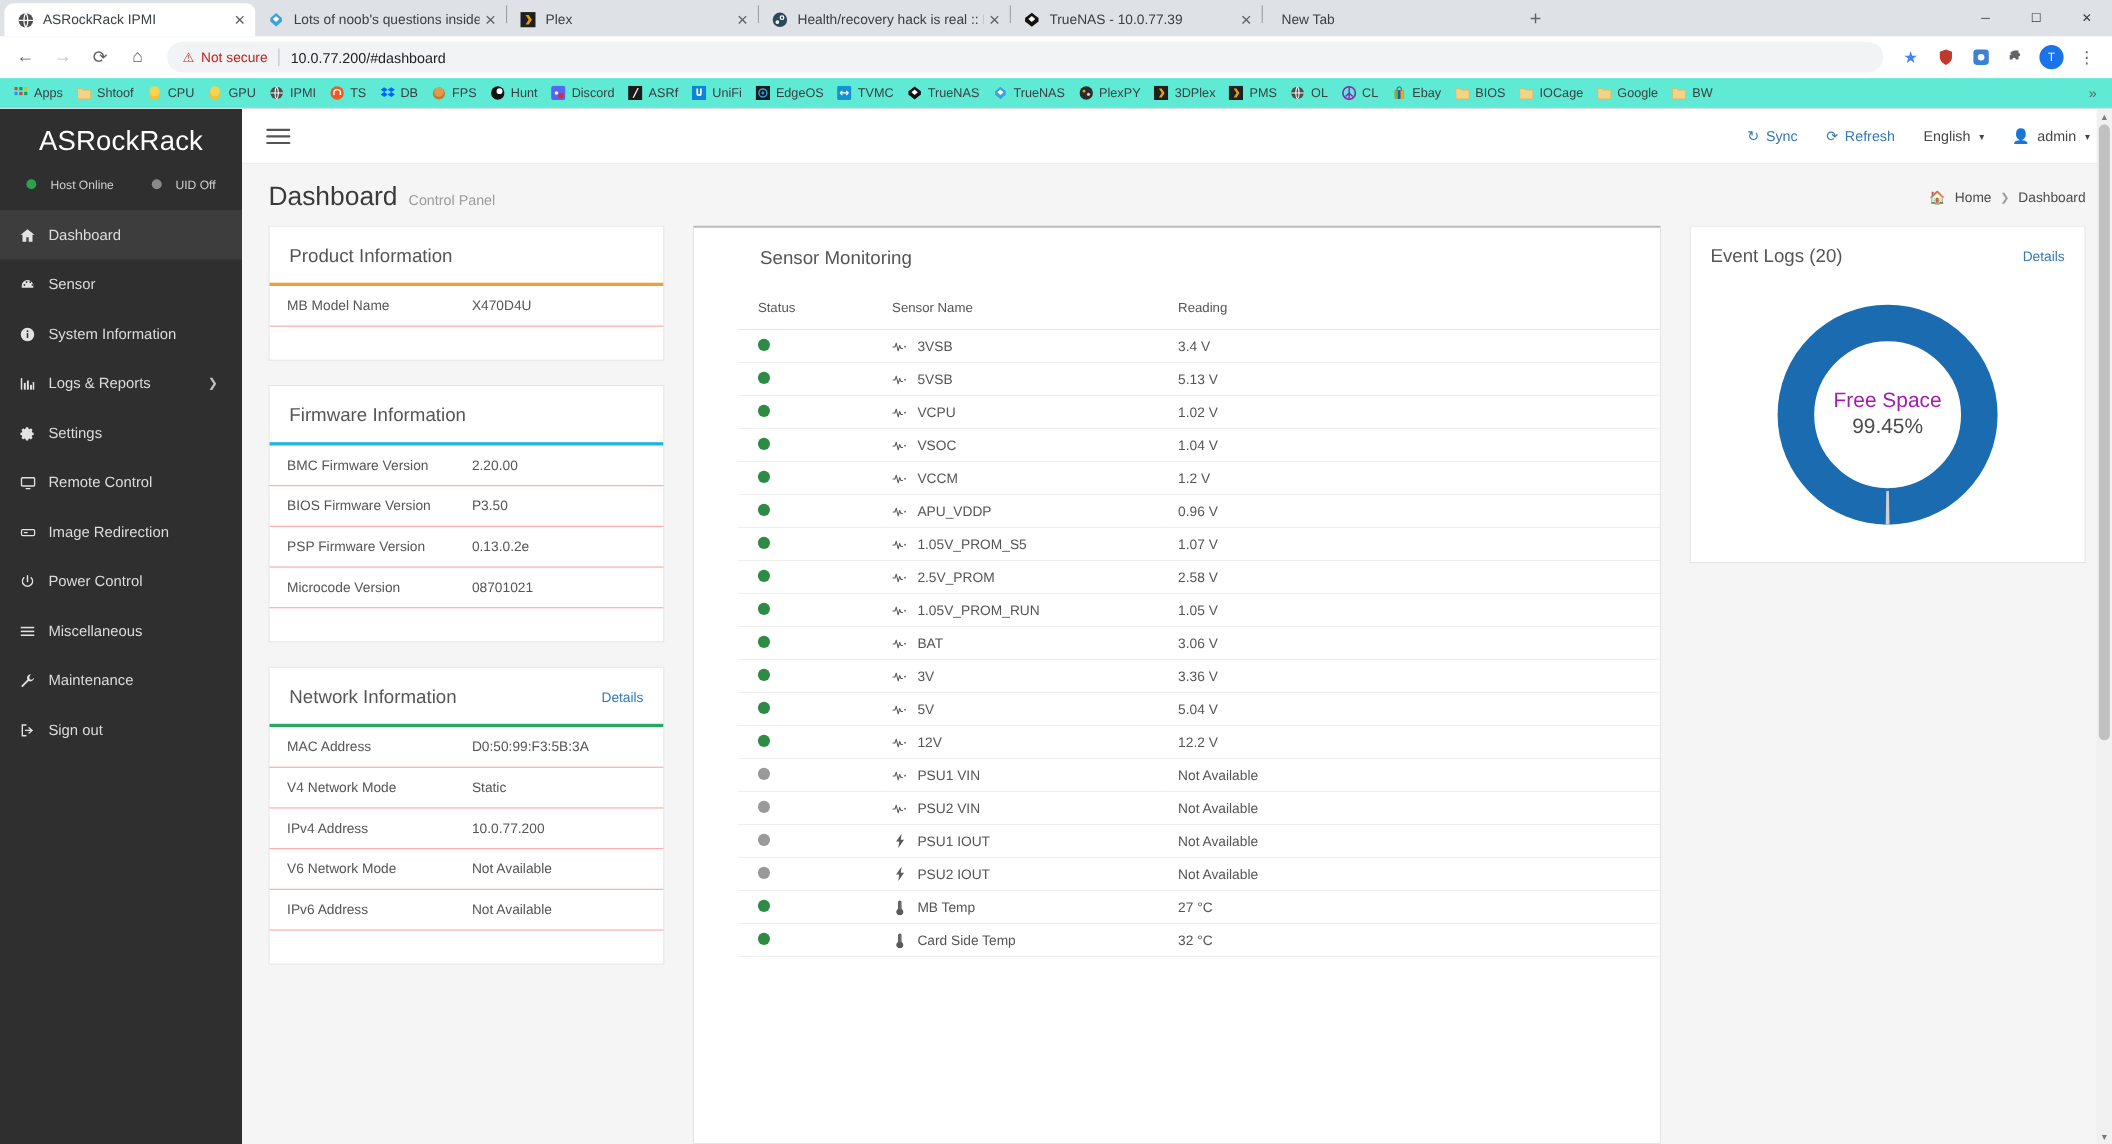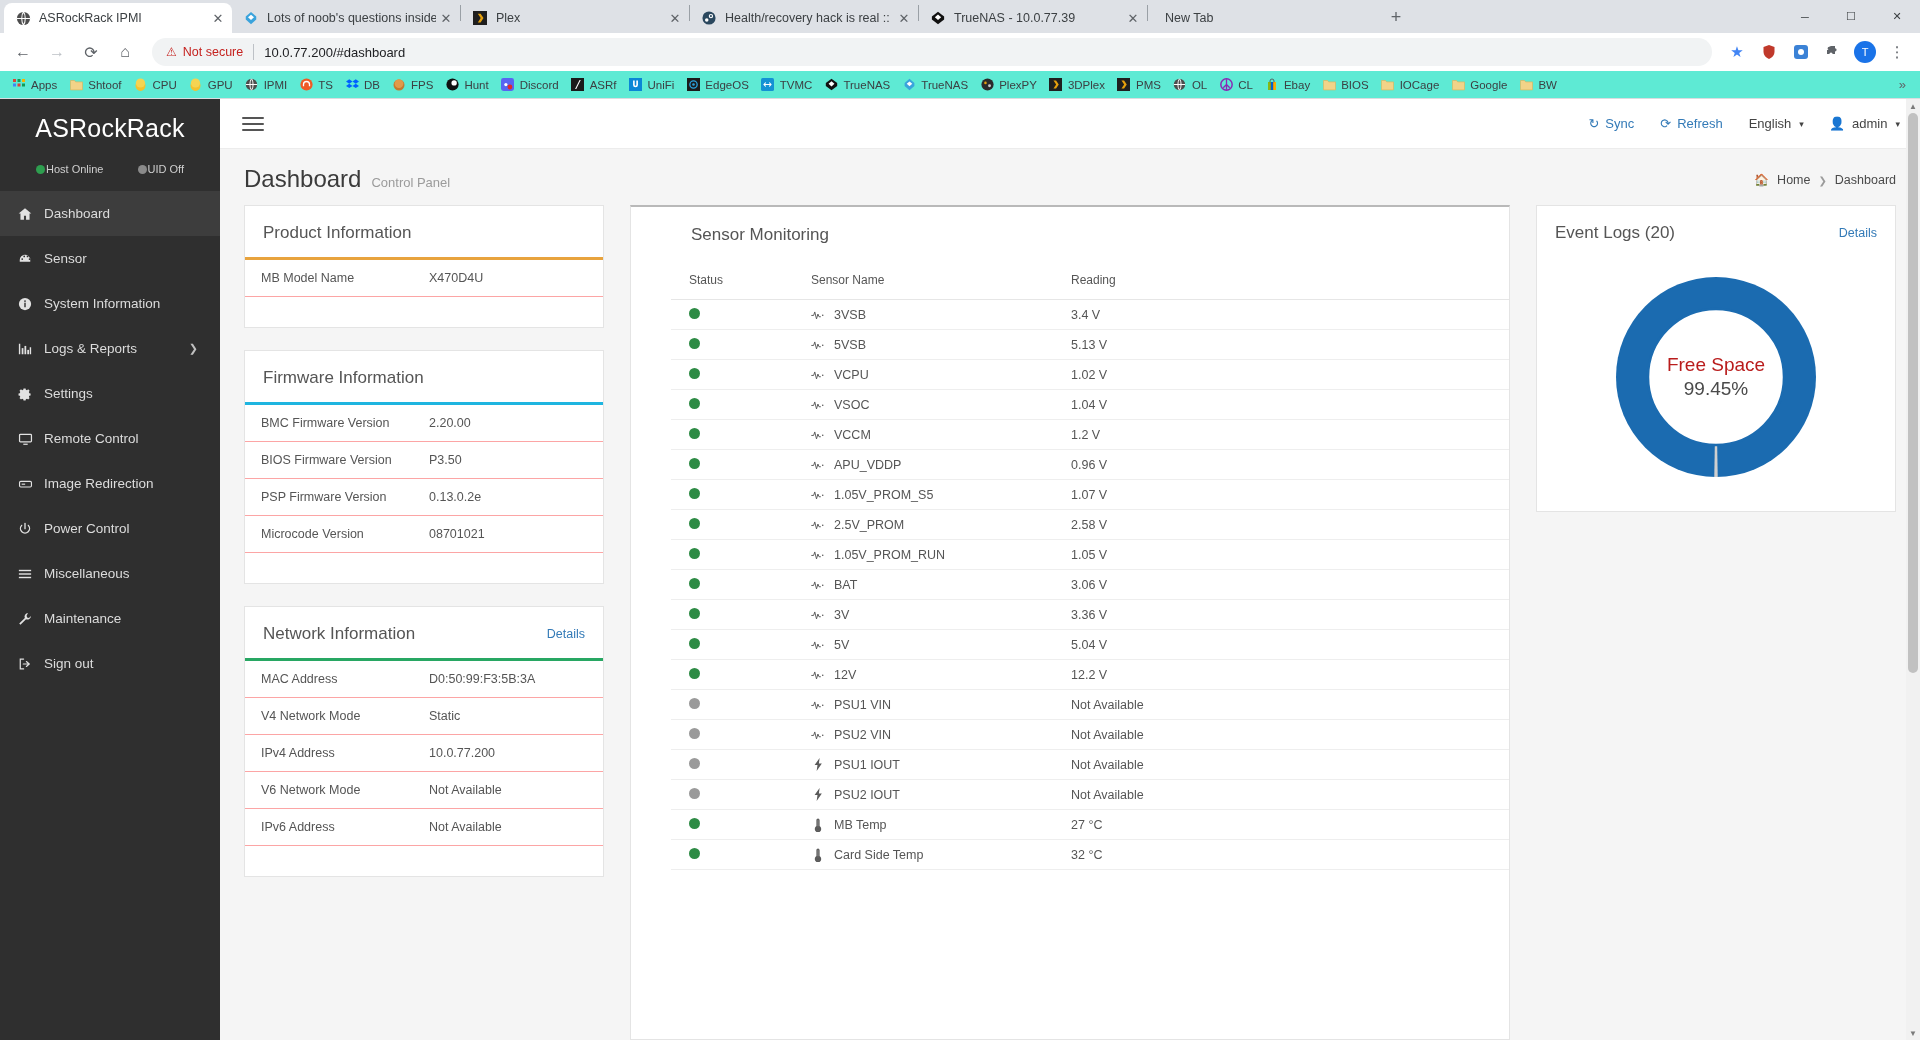--- a/index.html
+++ b/index.html
@@ -66,21 +66,21 @@
 
   
   .page { flex: 1; display: flex; background: #f5f5f5; position: relative; overflow: hidden; }
 
   
   .sidebar { width: 220px; background: #2f2f2f; flex: 0 0 220px; color: #d6d6d6; }
   .brand { height: 58px; display: flex; align-items: center; justify-content: center;
       font-size: 25px; color: #ffffff; font-weight: 400; letter-spacing: .2px; }
   .statusrow { display: flex; align-items: center; justify-content: center; gap: 34px;
       padding: 6px 0 14px; font-size: 11px; color: #cfcfcf; }
-  .statusrow .s { display:flex; align-items:center; gap:1px; }
+  .statusrow .s { display:flex; align-items:flex-start; gap:13px; }
   .dot { width: 9px; height: 9px; border-radius: 50%; display:inline-block; }
   .dot.green { background: #2e9e4f; }
   .dot.grey { background: #8a8a8a; }
 
   .navlist { margin-top: 2px; }
   .navitem { height: 45px; display: flex; align-items: center; padding: 0 0 0 18px;
       font-size: 13.5px; color: #dcdcdc; position: relative; }
   .navitem.active { background: #3d3d3d; }
   .navitem .nicon { width: 26px; flex: 0 0 26px; display: flex; align-items: center;
       font-size: 14px; color: #e2e2e2; }
@@ -144,21 +144,21 @@
   .sdot.ok { background: #2e8b45; }
   .sdot.na { background: #9a9a9a; }
   .sname { display: flex; align-items: center; gap: 9px; }
   .sicon { width: 14px; flex:0 0 14px; color: #5a5a5a; display: flex; align-items: center; justify-content: center; }
 
   
   .donut-wrap { display: flex; align-items: center; justify-content: center; padding: 14px 0 28px; }
   .donut { position: relative; width: 212px; height: 212px; }
   .donut .hole-txt { position: absolute; inset: 0; display: flex; flex-direction: column;
      align-items: center; justify-content: center; }
-  .hole-txt .t1 { font-size: 19px; color: #b91c1c; }
+  .hole-txt .t1 { font-size: 19px; color: #a21caf; }
   .hole-txt .t2 { font-size: 19px; color: #4a4a4a; margin-top: 2px; }
 
   
   .scrollbar { position: absolute; right: 0; top: 0; width: 14px; height: 100%; background: #f1f1f1; }
   .scrollbar .thumb { position: absolute; top: 0; left: 2px; width: 10px; height: 500px;
      background: #c1c1c1; border-radius: 5px; }
   .sb-arrow { position:absolute; left:0; width:14px; height:14px; color:#7a7a7a; font-size:8px;
      display:flex; align-items:center; justify-content:center; }
 </style>
 </head>

